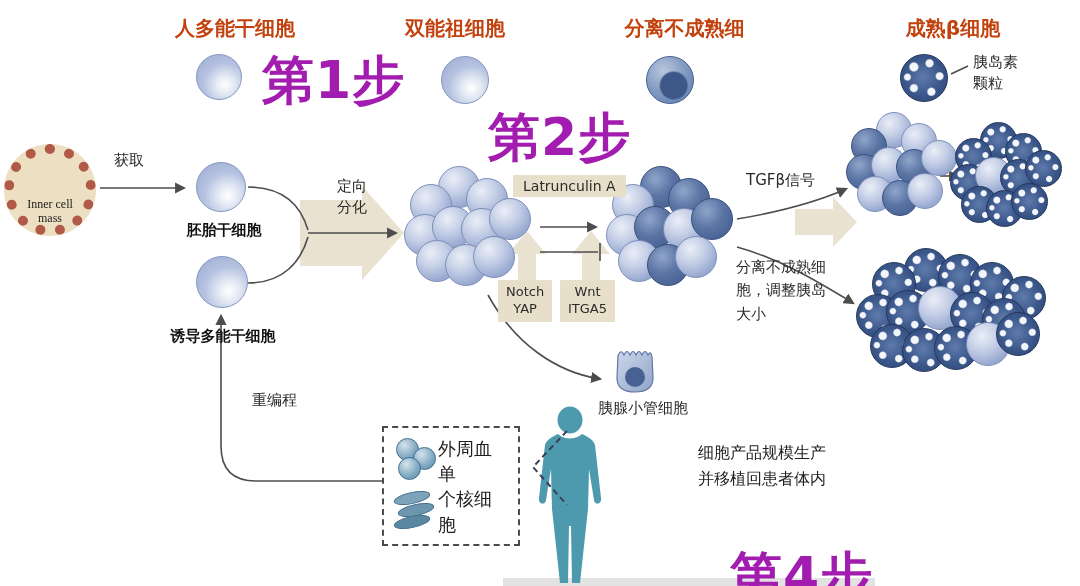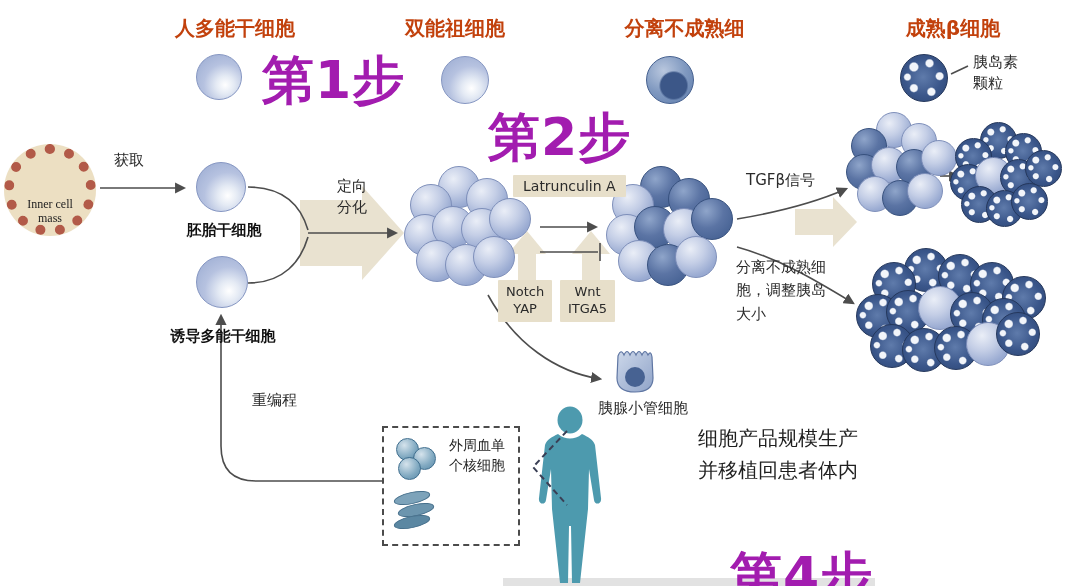--- a/index.html
+++ b/index.html
@@ -219,28 +219,28 @@
     </defs>
     <path d="M6 14 Q9 6 12 13 Q15 6 18 13 Q21 6 24 13 Q27 6 30 13 Q33 6 36 13 Q39 8 40 15 L41 36 Q41 50 23 50 Q5 50 5 36 Z" fill="url(#ductg)" stroke="#5f76a3" stroke-width="1.2"></path>
     <circle cx="23" cy="35" r="10" fill="#476292"></circle>
   </svg>
   <div class="txt small center" style="left:588px;top:398px;width:110px">胰腺小管细胞</div>
 
   <div class="txt small" style="left:746px;top:170px">TGFβ信号</div>
   <div class="txt small" style="left:736px;top:256px;width:112px;line-height:1.55">分离不成熟细
 胞，调整胰岛
 大小</div>
-  <div class="txt" style="left:698px;top:422px;width:170px;font-size:20px;line-height:1.6;z-index:5">细胞产品规模生产
+  <div class="txt" style="left:698px;top:440px;width:170px;font-size:16px;line-height:1.6;z-index:5">细胞产品规模生产
 并移植回患者体内</div>
 
   <div class="dashedbox"></div>
   <div class="mini-circle" style="left:396px;top:438px"></div>
   <div class="mini-circle" style="left:413px;top:447px"></div>
   <div class="mini-circle" style="left:398px;top:457px"></div>
-  <div class="txt" style="left:449px;top:436px;width:70px;font-size:14px;z-index:5">外周血单
+  <div class="txt" style="left:438px;top:436px;width:70px;font-size:18px;z-index:5">外周血单
 个核细胞</div>
   <svg class="abs" style="left:388px;top:488px;z-index:3" width="56" height="50" viewBox="0 0 56 50">
     <g stroke="#47708c" stroke-width="1" fill="#7da3ba">
       <ellipse cx="24" cy="10" rx="18" ry="5.5" transform="rotate(-12 24 10)"></ellipse>
       <ellipse cx="28" cy="22" rx="18" ry="5.5" transform="rotate(-12 28 22)" fill="#6c95ae"></ellipse>
       <ellipse cx="24" cy="34" rx="18" ry="5.5" transform="rotate(-12 24 34)" fill="#5b87a2"></ellipse>
     </g>
   </svg>
 
   <svg class="abs" style="left:524px;top:406px" width="92" height="180" viewBox="0 0 92 180">

